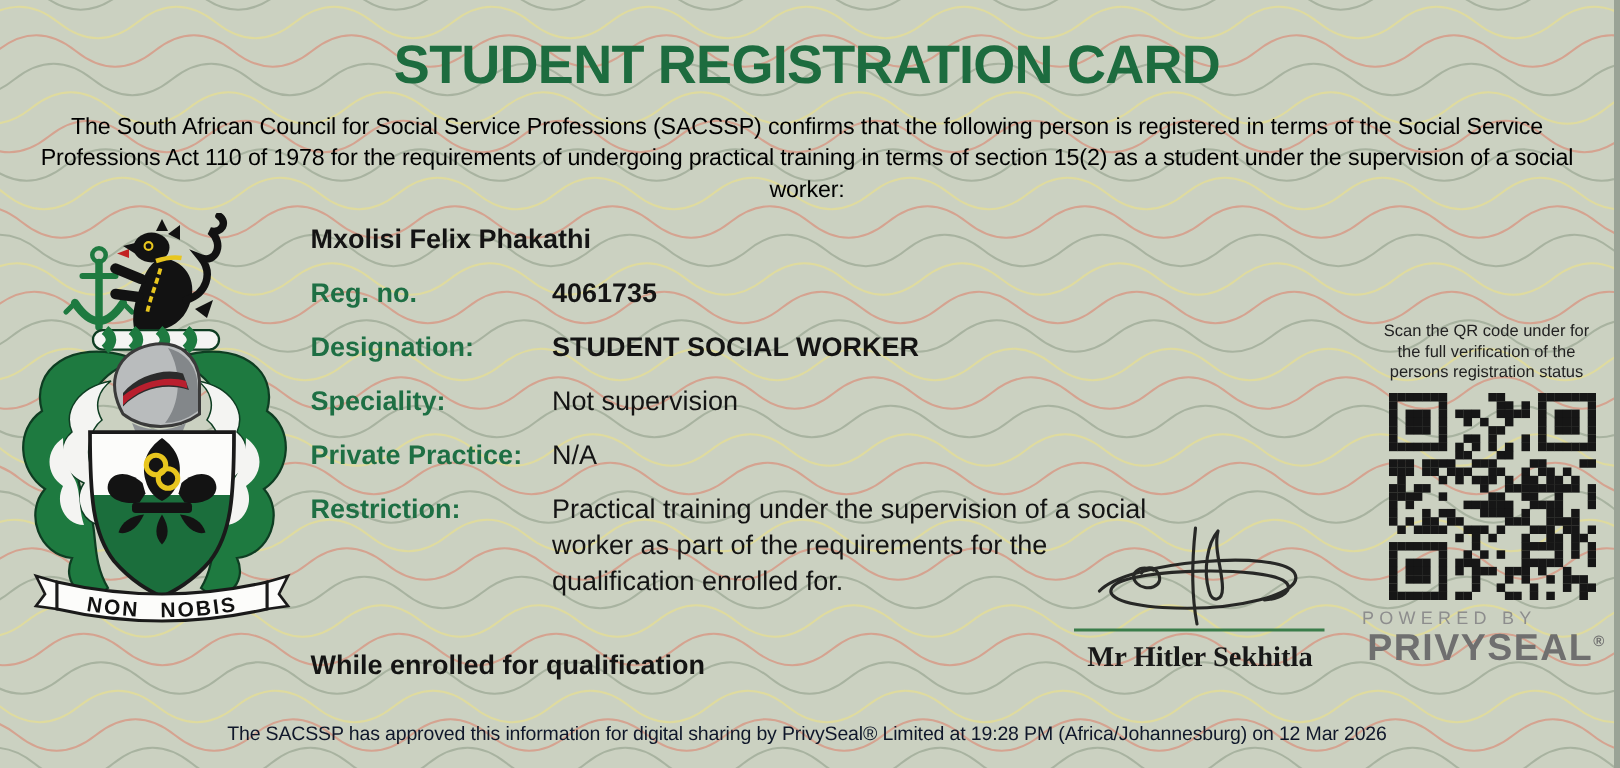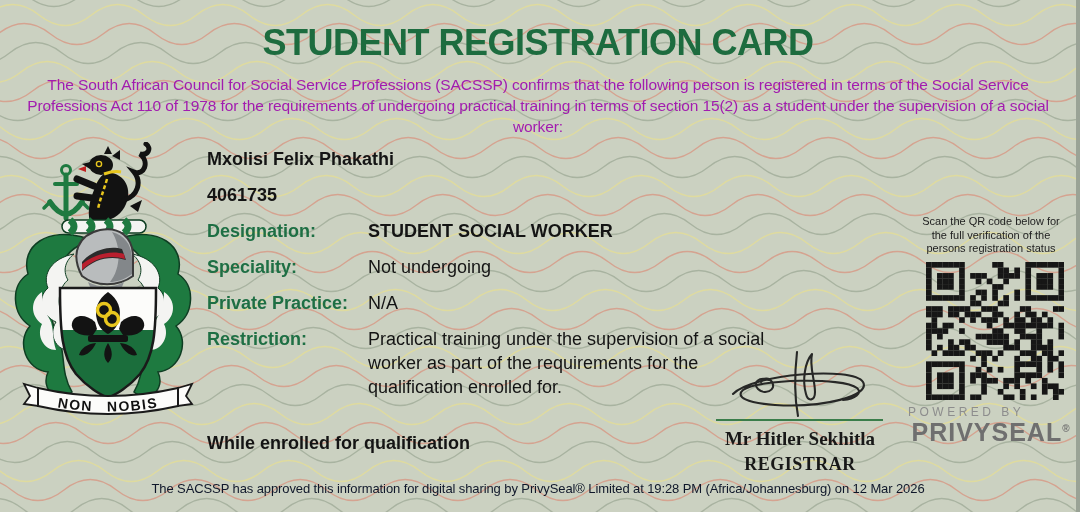--- a/index.html
+++ b/index.html
@@ -12,21 +12,21 @@
   #waves{position:absolute; inset:0; z-index:0;}
   .layer{position:absolute; z-index:1;}
 
   .title{
     left:0; right:0; top:22px; text-align:center;
     font-size:36px; font-weight:bold; letter-spacing:-0.5px;
     color:#1d6c3f;
   }
   .intro{
     left:0; right:0; top:74px; margin:0 auto; width:1032px; text-align:center;
-    font-size:15.5px; line-height:21px; color:#a21caf; letter-spacing:-0.1px;
+    font-size:15.5px; line-height:21px; color:#000000; letter-spacing:-0.1px;
   }
 
   .crest-box{ left:8px; top:142px; width:190px; height:280px; }
 
   .fields{ left:207px; top:147px; width:565px; }
   .frow{ display:flex; align-items:flex-start; height:36px; line-height:24px; }
   .frow.multi{ height:auto; min-height:36px; }
   .frow.gap-top{ margin-top:32px; }
   .flabel{
     width:161px; flex:0 0 161px; font-weight:bold; font-size:18px; color:#1e6f44;
@@ -198,44 +198,45 @@
         </text>
       </g>
     </svg>
   </div>
 
   <div class="layer fields">
     <div class="frow">
       <div class="fvalue b">Mxolisi Felix Phakathi</div>
     </div>
     <div class="frow">
+      <div class="flabel">Reg. no.</div>
       <div class="fvalue b">4061735</div>
     </div>
     <div class="frow">
       <div class="flabel">Designation:</div>
       <div class="fvalue b">STUDENT SOCIAL WORKER</div>
     </div>
     <div class="frow">
       <div class="flabel">Speciality:</div>
-      <div class="fvalue">Not undergoing</div>
+      <div class="fvalue">Not supervision</div>
     </div>
     <div class="frow">
       <div class="flabel">Private Practice:</div>
       <div class="fvalue">N/A</div>
     </div>
     <div class="frow multi">
       <div class="flabel">Restriction:</div>
       <div class="fvalue wrapcap">Practical training under the supervision of a social worker as part of the requirements for the qualification enrolled for.</div>
     </div>
     <div class="frow gap-top">
       <div class="fvalue b">While enrolled for qualification</div>
     </div>
   </div>
 
-  <div class="layer qr-note">Scan the QR code below for the full verification of the persons registration status</div>
+  <div class="layer qr-note">Scan the QR code under for the full verification of the persons registration status</div>
   <div class="layer qr-box">
     <svg id="qrsvg" width="138" height="138" viewBox="0 0 138 138">
         <g fill="#161616">
           <rect x="0.00" y="0.00" width="5.67" height="5.67"></rect>
           <rect x="5.52" y="0.00" width="5.67" height="5.67"></rect>
           <rect x="11.04" y="0.00" width="5.67" height="5.67"></rect>
           <rect x="16.56" y="0.00" width="5.67" height="5.67"></rect>
           <rect x="22.08" y="0.00" width="5.67" height="5.67"></rect>
           <rect x="27.60" y="0.00" width="5.67" height="5.67"></rect>
           <rect x="33.12" y="0.00" width="5.67" height="5.67"></rect>
@@ -552,16 +553,15 @@
       <g fill="none" stroke="#1a1a1a" stroke-width="2.1" stroke-linecap="round" opacity="0.92">
         <path d="M92,2 C90,20 89,45 93,66"></path>
         <path d="M107,4 C100,12 97,30 101,44 C103,52 110,51 110,42 C110,30 104,16 107,4"></path>
         <path d="M28,44 C46,24 148,16 158,32 C166,46 118,58 70,55 C42,53 30,47 38,40 C52,29 138,27 152,38 C158,43 150,49 138,50"></path>
         <path d="M64,30 C54,26 47,33 53,39 C59,45 72,41 67,32 C64,27 58,28 56,32"></path>
       </g>
     </svg>
   </div>
   <div class="layer sig-line"></div>
   <div class="layer sig-name">Mr Hitler Sekhitla</div>
-  <div class="layer sig-title">REGISTRAR</div>
 
   <div class="layer footer">The SACSSP has approved this information for digital sharing by PrivySeal® Limited at 19:28 PM (Africa/Johannesburg) on 12 Mar 2026</div>
 </div>
 
 </body></html>

